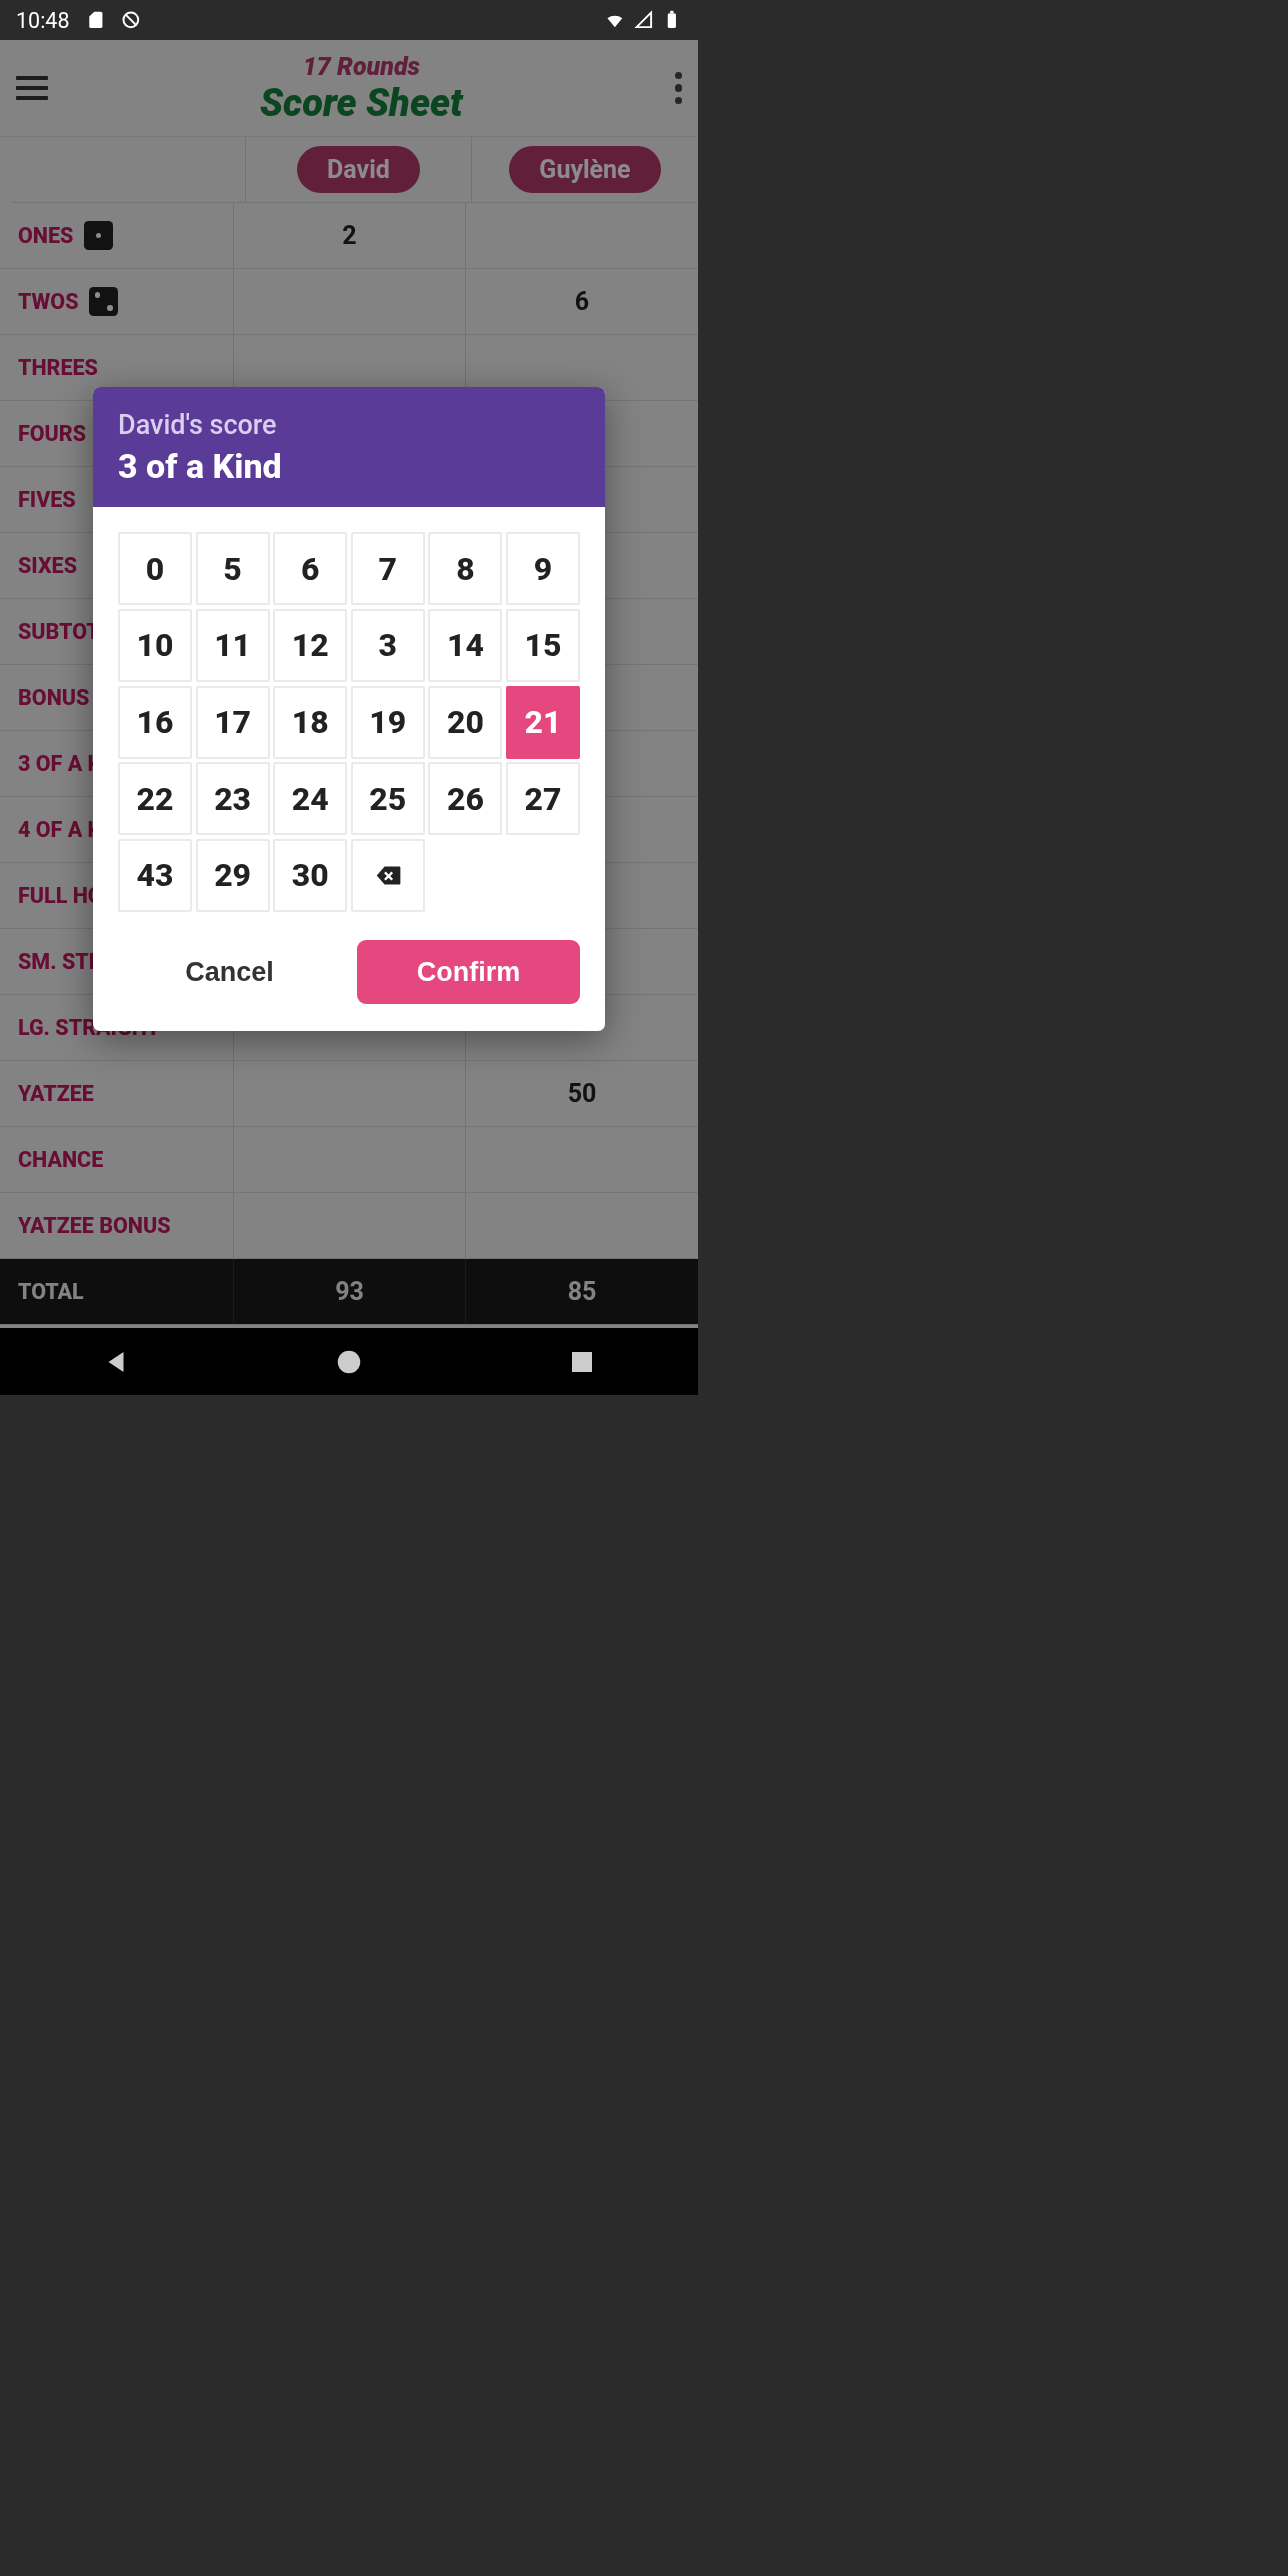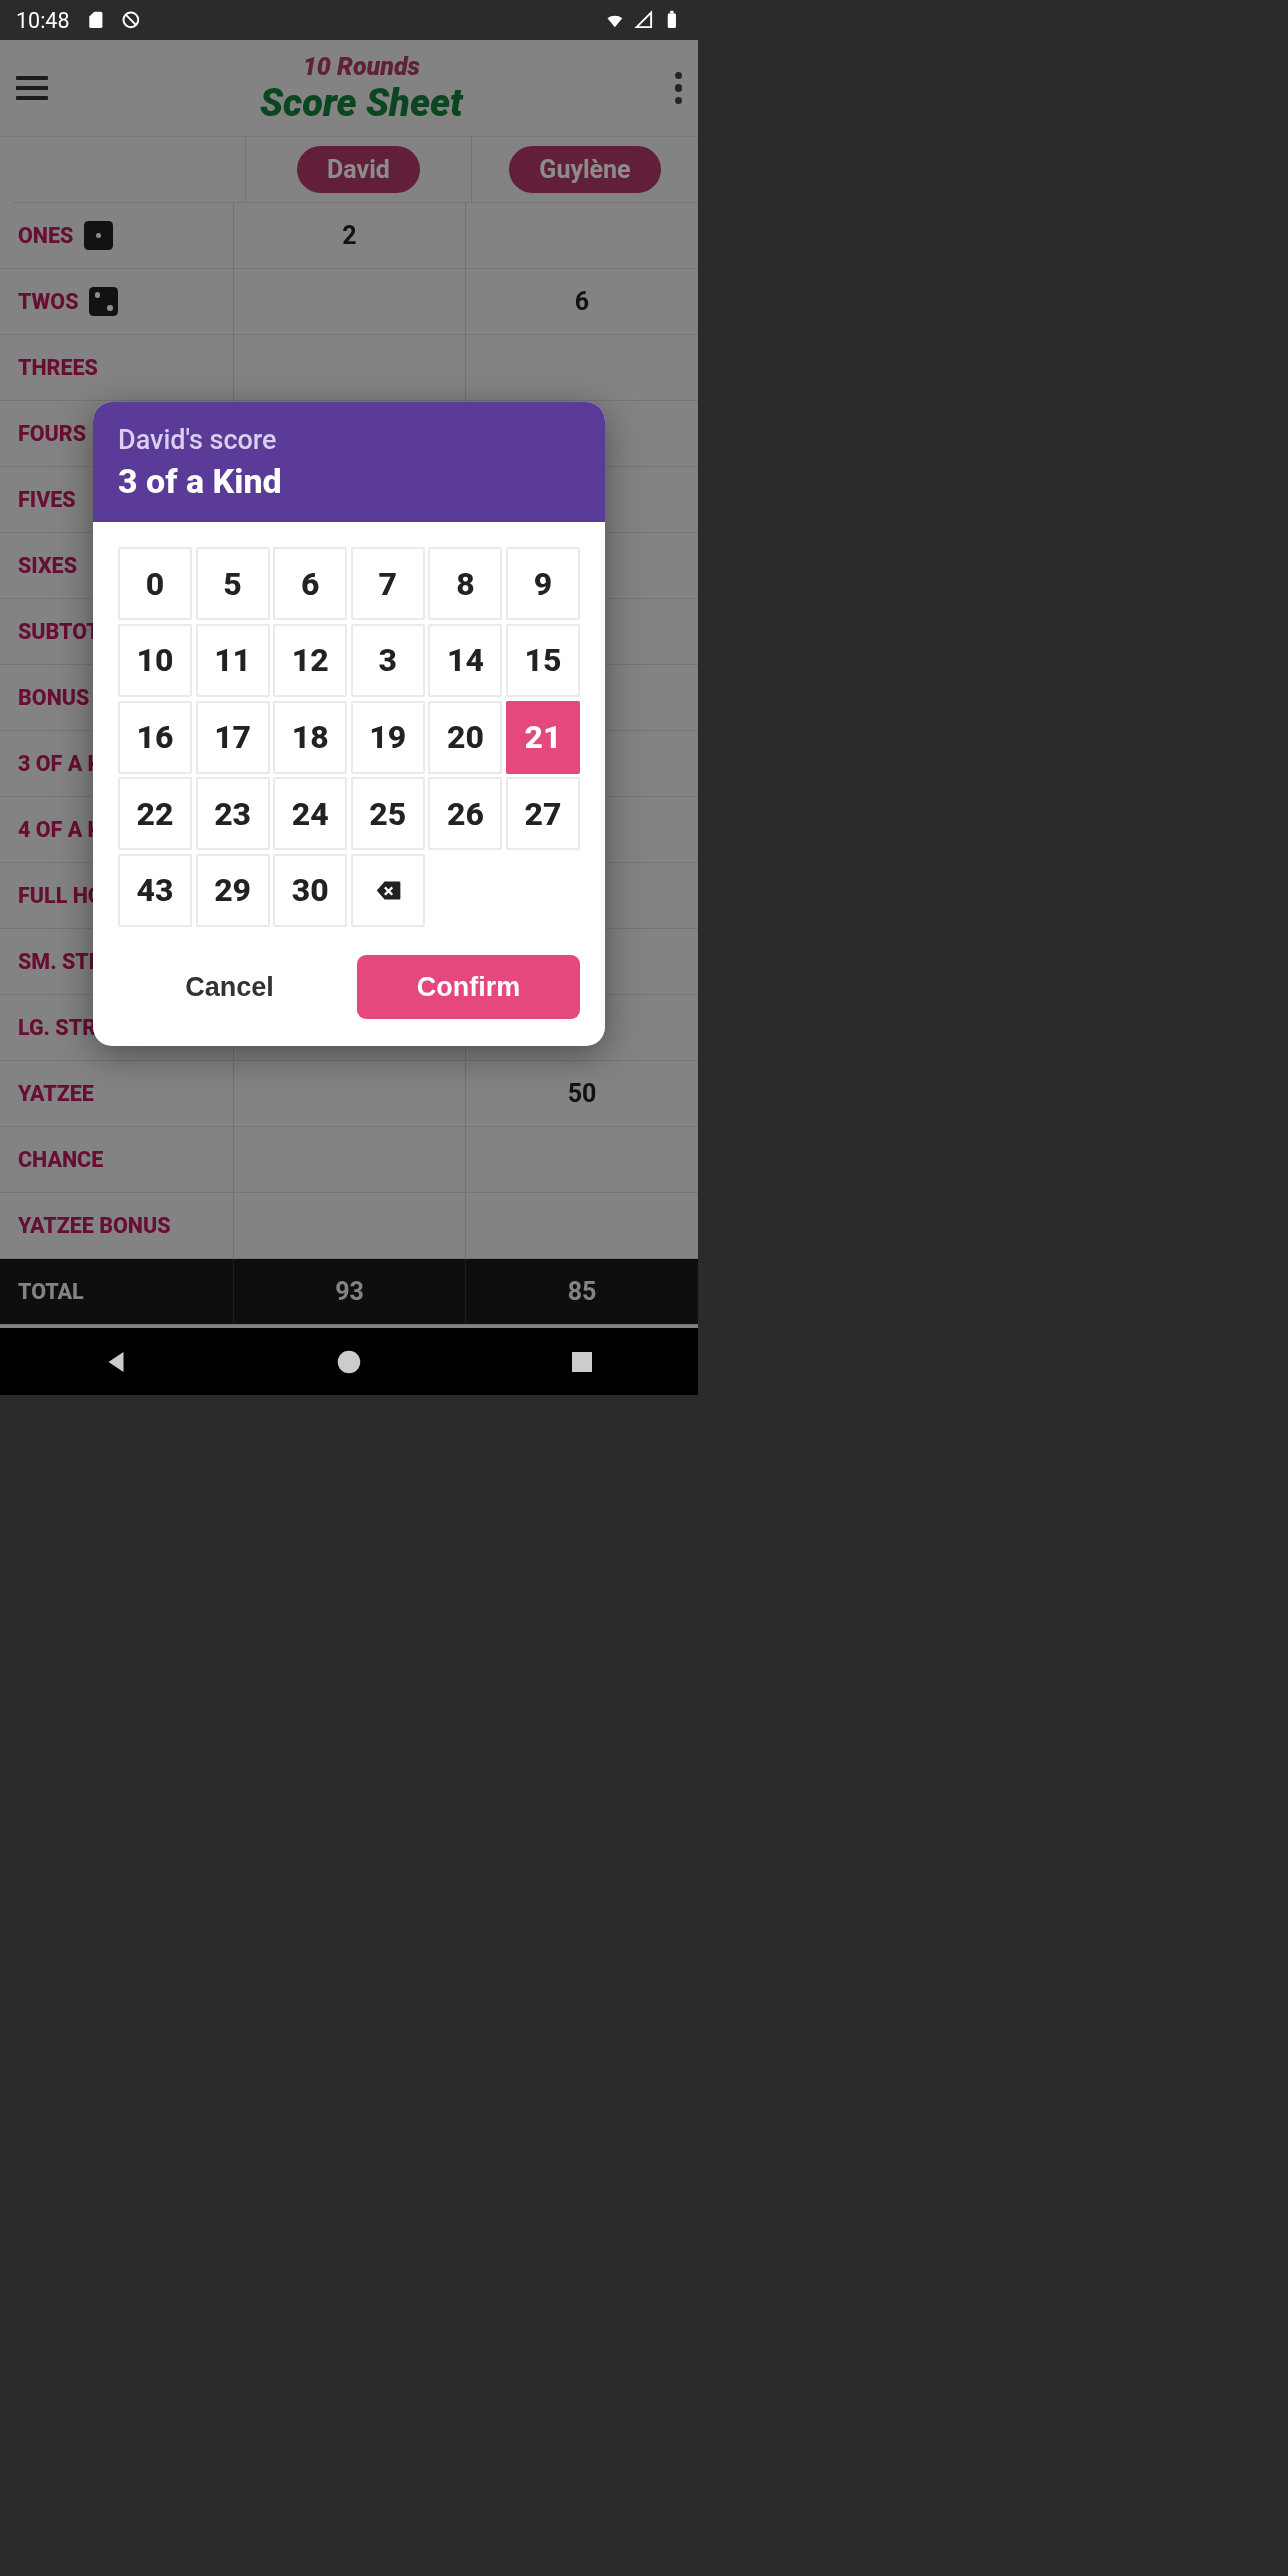--- a/index.html
+++ b/index.html
@@ -93,25 +93,25 @@
   }
   .die .pip { position: absolute; width: 5.4px; height: 5.4px; background: #fff; border-radius: 50%; }
 
   .dim-overlay {
     position: absolute; inset: 0;
     background: rgba(0,0,0,0.45);
   }
 
   .modal {
     position: absolute;
-    left: 50%; top: 362px;
+    left: 50%; top: 347px;
     transform: translateX(-50%);
     width: 512px;
     background: #fff;
-    border-radius: 19px;
+    border-radius: 7px;
     overflow: hidden;
     box-shadow: 0 9px 36px rgba(0,0,0,0.4);
   }
   .modal-header {
     background: #5a3b97;
     padding: 21.5px 25px;
     color: #fff;
   }
   .modal-subtitle { font-size: 27px; color: #d9cfee; font-weight: 500; margin-bottom: 5.4px; }
   .modal-title { font-size: 34px; font-weight: 800; }
@@ -216,21 +216,21 @@
 
 <div class="app-content">
 
   <div class="app-header">
     <div class="hamburger">
         <span></span>
         <span></span>
         <span></span>
       </div>
     <div class="title-block">
-      <div class="title-rounds">10 Rounds</div>
+      <div class="title-rounds">17 Rounds</div>
       <div class="title-sheet">Score Sheet</div>
     </div>
     <div class="more-dots">
         <span></span>
         <span></span>
         <span></span>
       </div>
   </div>
 
   <div class="score-grid">

